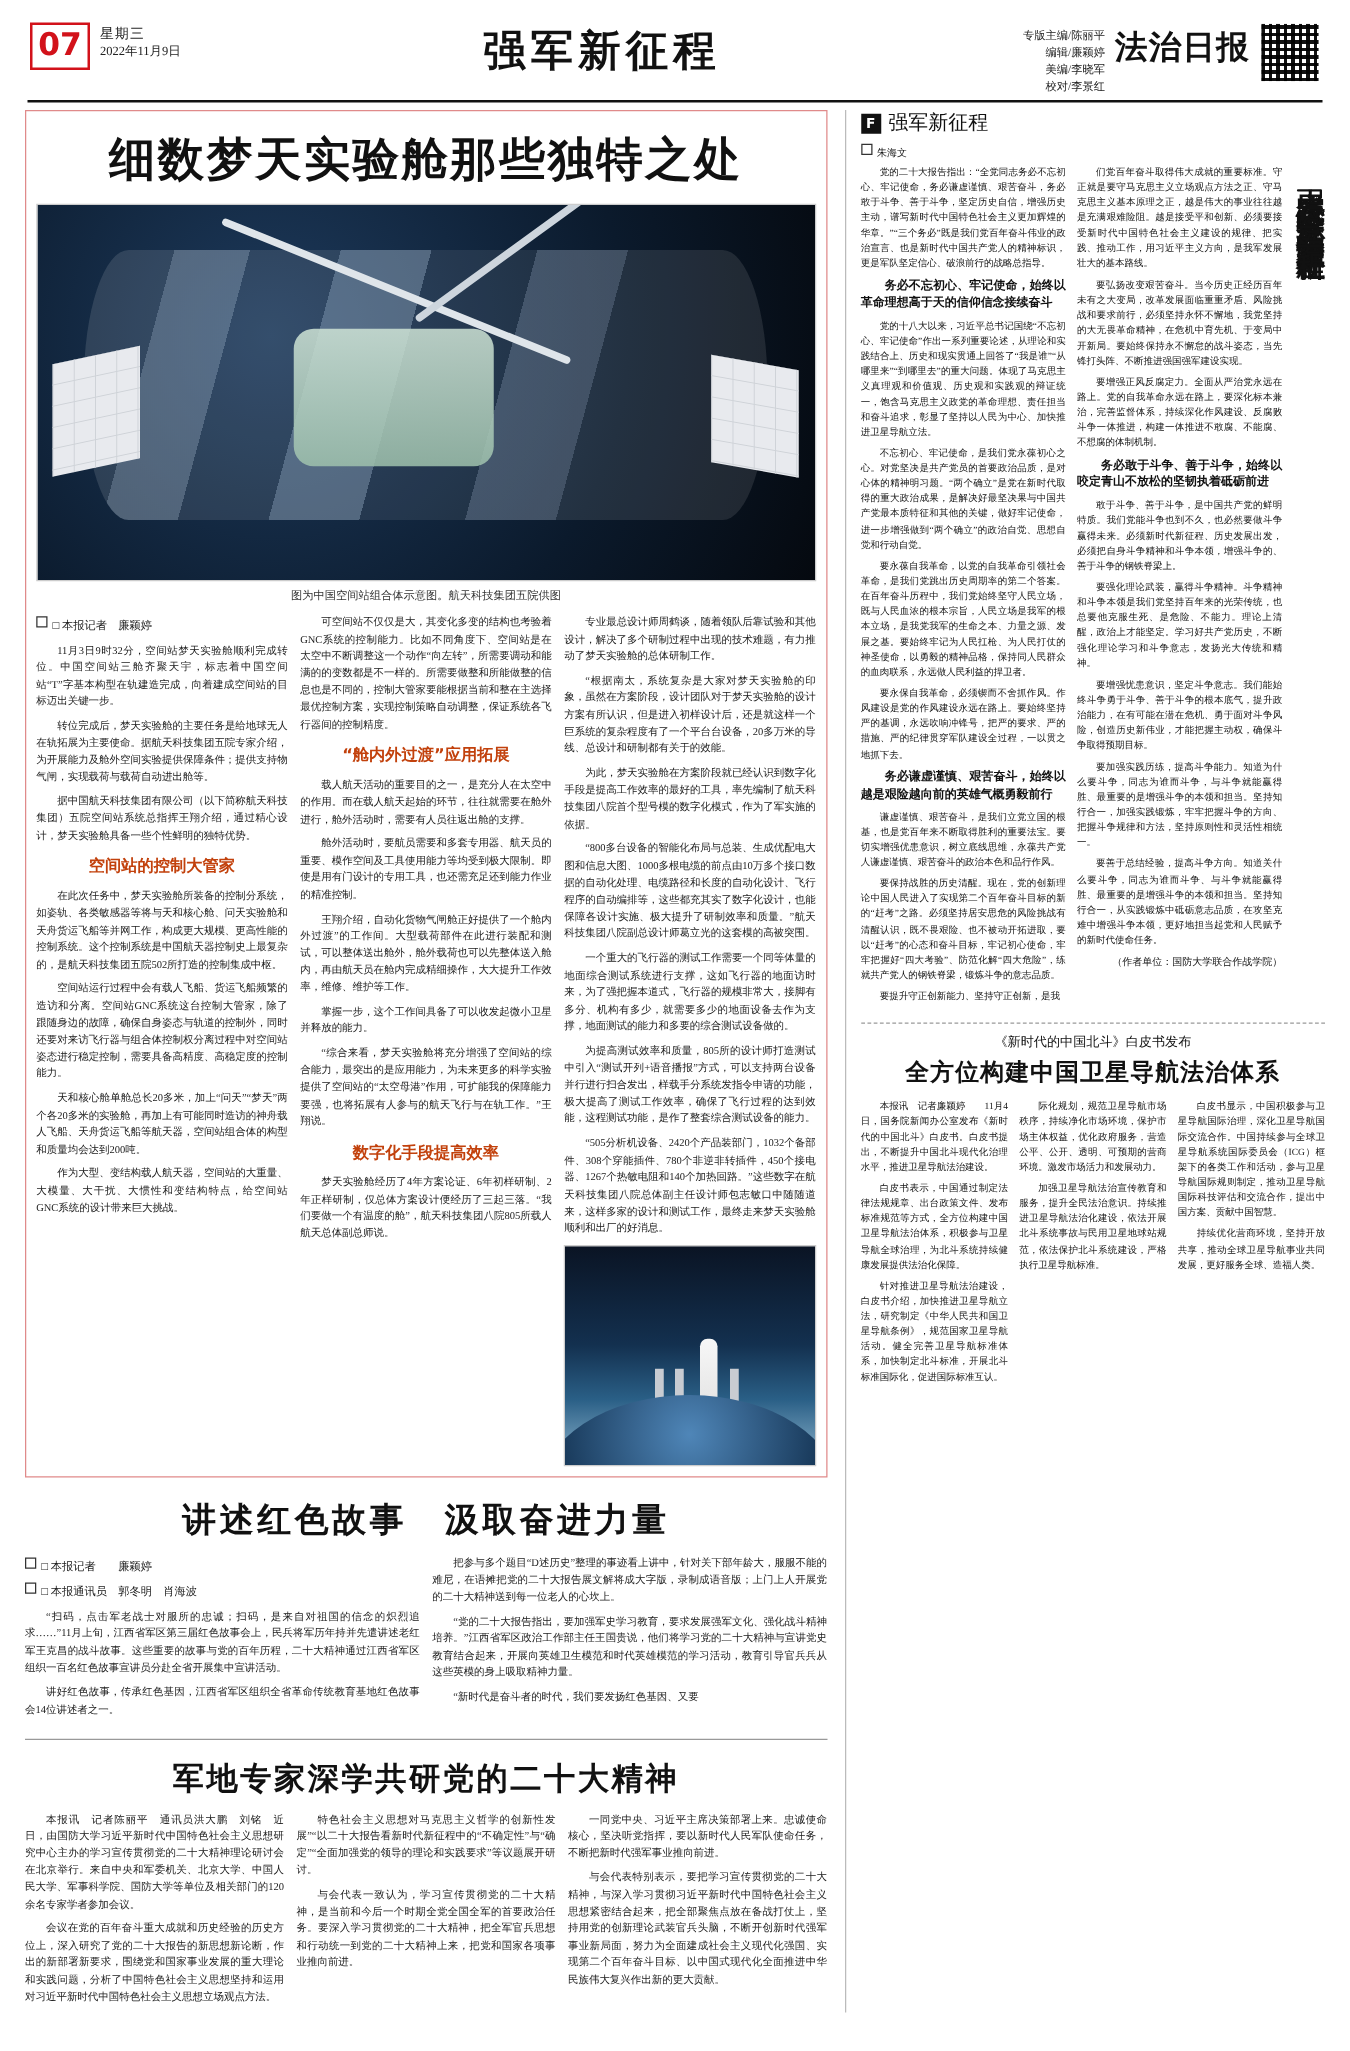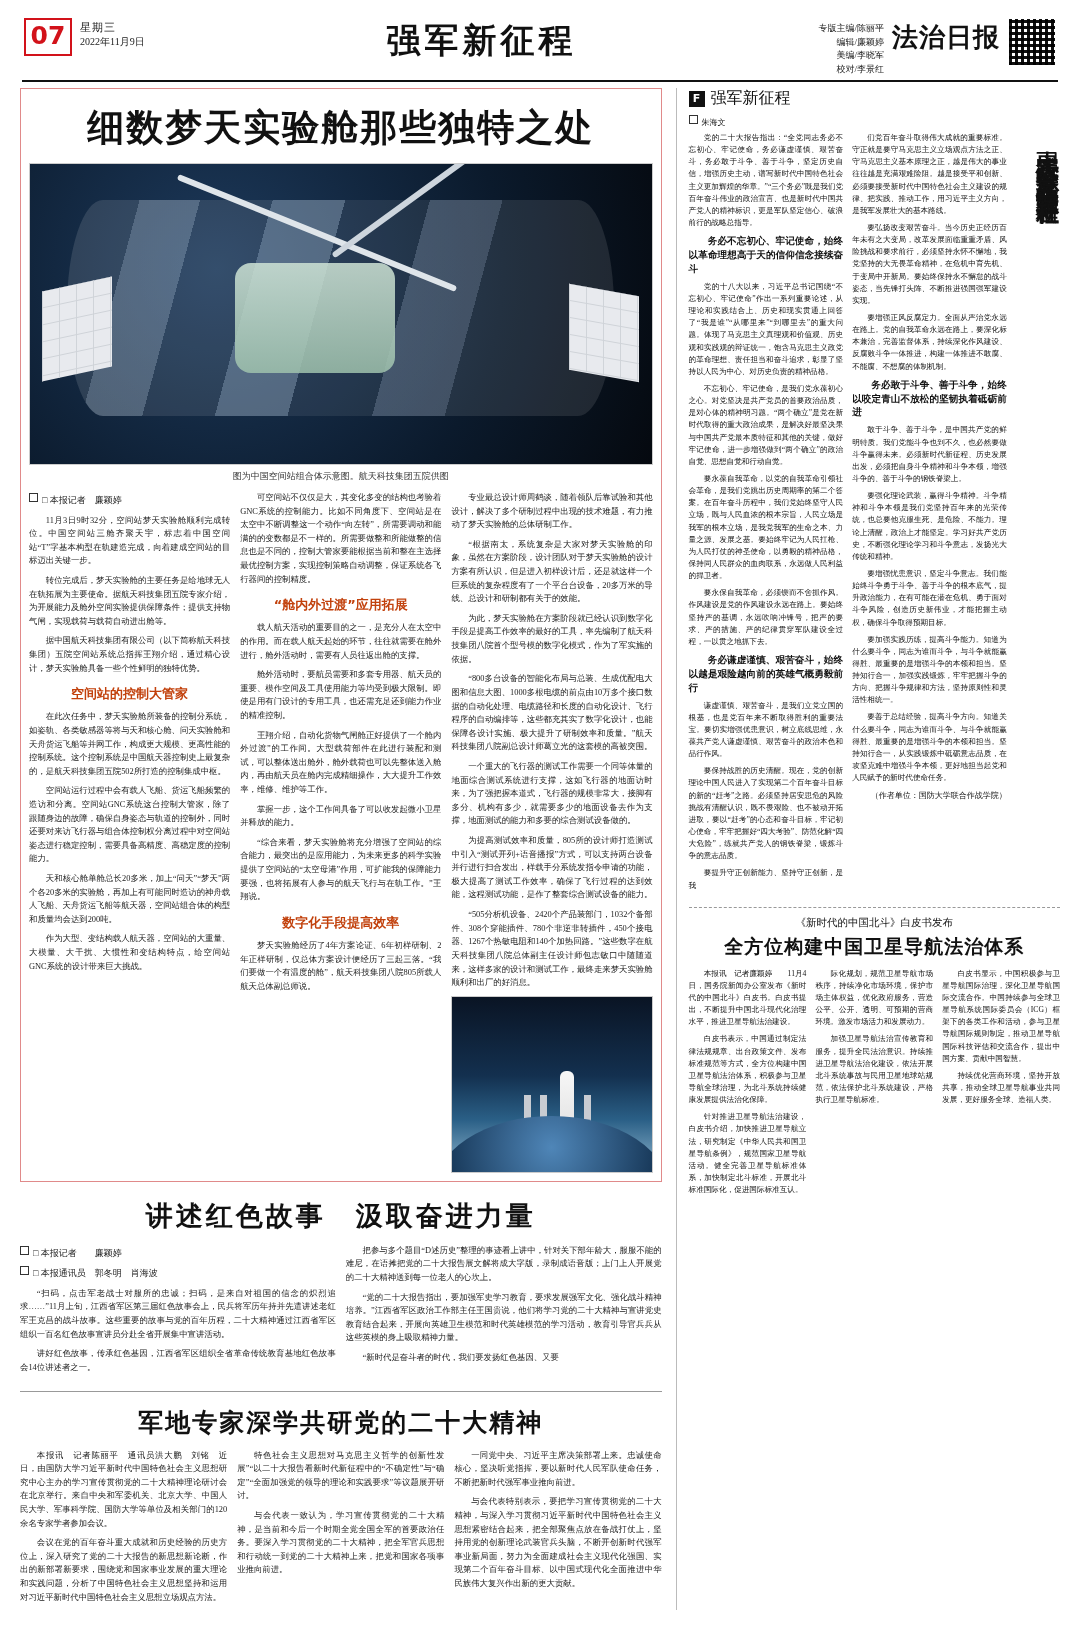--- a/index.html
+++ b/index.html
@@ -66,21 +66,21 @@
 
   
   .bigline{font-family:"DejaVu Sans",sans-serif;font-weight:bold;font-size:27px;text-align:center;letter-spacing:3px;margin:16px 0 10px 0;}
   .bigline2{font-family:"DejaVu Sans",sans-serif;font-weight:bold;font-size:25px;text-align:center;letter-spacing:2px;margin:14px 0 10px 0;}
   .hr-thin{border-top:1px solid #999;margin:10px 0;}
 
   
   .section-flag{display:flex;align-items:center;gap:6px;margin-bottom:6px;}
   .flag-box{width:16px;height:16px;background:#111;color:#fff;font-family:"DejaVu Sans",sans-serif;font-weight:bold;font-size:11px;line-height:16px;text-align:center;}
   .flag-text{font-family:"DejaVu Sans",sans-serif;font-weight:normal;font-size:16px;}
-  .vtitle-wrap{display:flex;flex-direction:row-reverse;gap:28px;}
+  .vtitle-wrap{display:flex;flex-direction:row-reverse;gap:9px;}
   .vtitle{writing-mode:vertical-rl;font-family:"DejaVu Sans",sans-serif;font-weight:bold;font-size:23px;letter-spacing:3px;line-height:1.1;height:auto;}
   .rcols{display:flex;gap:9px;}
   .rcol{flex:1;font-size:7.6px;line-height:1.6;text-align:justify;}
   .rcol p{margin:0 0 5px 0;text-indent:2em;}
   .rsub{font-family:"DejaVu Sans",sans-serif;font-weight:bold;font-size:9.6px;line-height:1.45;margin:6px 0 4px 0;text-indent:0;}
   .author-right{text-align:right;font-size:8px;margin-top:6px;}
   .dash{border-top:1px dashed #999;margin:10px 0 8px 0;}
   .wp-kicker{text-align:center;font-size:10.5px;margin-bottom:4px;}
   .wp-title{font-family:"DejaVu Sans",sans-serif;font-weight:bold;font-size:19px;text-align:center;letter-spacing:1px;margin-bottom:8px;}
   .byline-small{font-size:8px;margin:0 0 4px 0;}
@@ -222,21 +222,21 @@
       </div>
       <div class="byline-small"><span class="mark"></span><span>朱海文</span></div>
 
       <div class="vtitle-wrap">
         <div class="vtitle">忠实践行「三个务必」昂扬奋进强军新征程</div>
 
         <div class="rcols" style="flex:1">
           <div class="rcol">
             <p>党的二十大报告指出：“全党同志务必不忘初心、牢记使命，务必谦虚谨慎、艰苦奋斗，务必敢于斗争、善于斗争，坚定历史自信，增强历史主动，谱写新时代中国特色社会主义更加辉煌的华章。”“三个务必”既是我们党百年奋斗伟业的政治宣言、也是新时代中国共产党人的精神标识，更是军队坚定信心、破浪前行的战略总指导。</p>
             <p class="rsub">务必不忘初心、牢记使命，始终以革命理想高于天的信仰信念接续奋斗</p>
-            <p>党的十八大以来，习近平总书记国绕“不忘初心、牢记使命”作出一系列重要论述，从理论和实践结合上、历史和现实贯通上回答了“我是谁”“从哪里来”“到哪里去”的重大问题。体现了马克思主义真理观和价值观、历史观和实践观的辩证统一，饱含马克思主义政党的革命理想、责任担当和奋斗追求，彰显了坚持以人民为中心、对历史负责的精神品格。</p>
+            <p>党的十八大以来，习近平总书记国绕“不忘初心、牢记使命”作出一系列重要论述，从理论和实践结合上、历史和现实贯通上回答了“我是谁”“从哪里来”“到哪里去”的重大问题。体现了马克思主义真理观和价值观、历史观和实践观的辩证统一，饱含马克思主义政党的革命理想、责任担当和奋斗追求，彰显了坚持以人民为中心、加快推进卫星导航立法。</p>
             <p>不忘初心、牢记使命，是我们党永葆初心之心。对党坚决是共产党员的首要政治品质，是对心体的精神明习题。“两个确立”是党在新时代取得的重大政治成果，是解决好最坚决果与中国共产党最本质特征和其他的关键，做好牢记使命，进一步增强做到“两个确立”的政治自觉、思想自觉和行动自觉。</p>
             <p>要永葆自我革命，以党的自我革命引领社会革命，是我们党跳出历史周期率的第二个答案。在百年奋斗历程中，我们党始终坚守人民立场，既与人民血浓的根本宗旨，人民立场是我军的根本立场，是我党我军的生命之本、力量之源、发展之基。要始终牢记为人民扛枪、为人民打仗的神圣使命，以勇毅的精神品格，保持同人民群众的血肉联系，永远做人民利益的捍卫者。</p>
             <p>要永保自我革命，必须锲而不舍抓作风。作风建设是党的作风建设永远在路上。要始终坚持严的基调，永远吹响冲锋号，把严的要求、严的措施、严的纪律贯穿军队建设全过程，一以贯之地抓下去。</p>
             <p class="rsub">务必谦虚谨慎、艰苦奋斗，始终以越是艰险越向前的英雄气概勇毅前行</p>
             <p>谦虚谨慎、艰苦奋斗，是我们立党立国的根基，也是党百年来不断取得胜利的重要法宝。要切实增强优患意识，树立底线思维，永葆共产党人谦虚谨慎、艰苦奋斗的政治本色和品行作风。</p>
             <p>要保持战胜的历史清醒。现在，党的创新理论中国人民进入了实现第二个百年奋斗目标的新的“赶考”之路。必须坚持居安思危的风险挑战有清醒认识，既不畏艰险、也不被动开拓进取，要以“赶考”的心态和奋斗目标，牢记初心使命，牢牢把握好“四大考验”、防范化解“四大危险”，练就共产党人的钢铁脊梁，锻炼斗争的意志品质。</p>
             <p>要提升守正创新能力、坚持守正创新，是我</p>
           </div>
           <div class="rcol">
             <p>们党百年奋斗取得伟大成就的重要标准。守正就是要守马克思主义立场观点方法之正、守马克思主义基本原理之正，越是伟大的事业往往越是充满艰难险阻。越是接受平和创新、必须要接受新时代中国特色社会主义建设的规律、把实践、推动工作，用习近平主义方向，是我军发展壮大的基本路线。</p>

